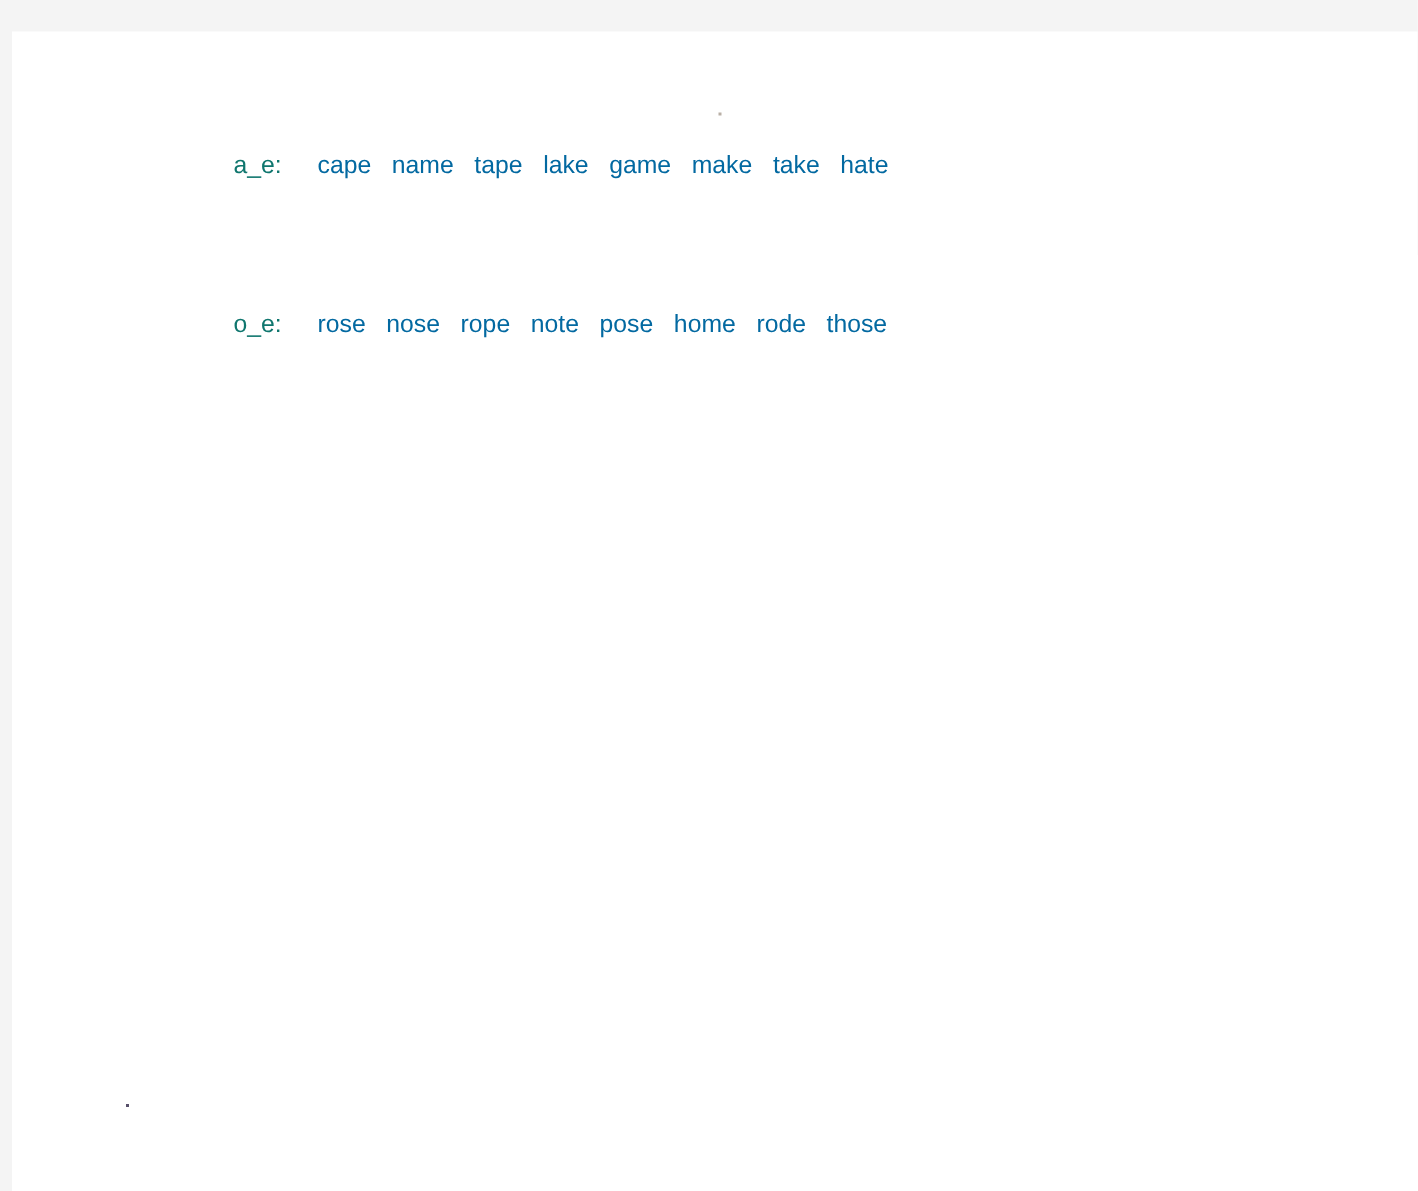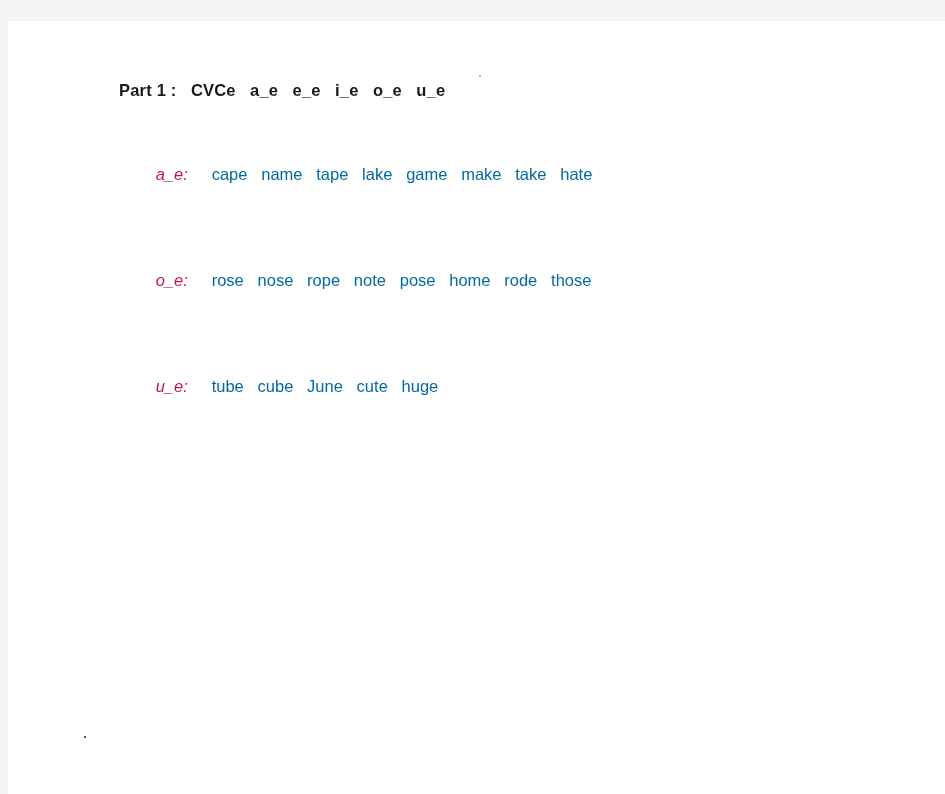--- a/index.html
+++ b/index.html
@@ -55,22 +55,21 @@
     font-size: 16.5px;
     color: #1f1f1f;
     line-height: 1.2;
     margin: 0 0 47px 0;
   }
   .word-row:last-child { margin-bottom: 0; }
 
   .row-label {
     display: inline-block;
     min-width: 56px;
-    color: #be185d;
-    font-style: italic;
+    color: #0f766e;
   }
 
   .row-words {
     color: #0369a1;
   }
 
   
   .speck {
     position: absolute;
     background: #5a5066;
@@ -82,35 +81,31 @@
 </style>
 </head>
 <body>
 
 <div id="viewport">
 
   <div id="page-sheet">
 
     <div id="page-body">
 
-      <div class="doc-title">Part 1 :   CVCe   a_e   e_e   i_e   o_e   u_e</div>
 
       <div class="word-row">
         <span class="row-label">a_e:</span><span class="row-words">cape   name   tape   lake   game   make   take   hate</span>
       </div>
 
 
 
       <div class="word-row">
         <span class="row-label">o_e:</span><span class="row-words">rose   nose   rope   note   pose   home   rode   those</span>
       </div>
 
-      <div class="word-row">
-        <span class="row-label">u_e:</span><span class="row-words">tube   cube   June   cute   huge</span>
-      </div>
 
     </div>
 
     <div class="speck" id="speck-top"></div>
     <div class="speck" id="speck-bottom"></div>
 
   </div>
 
 </div>
 

